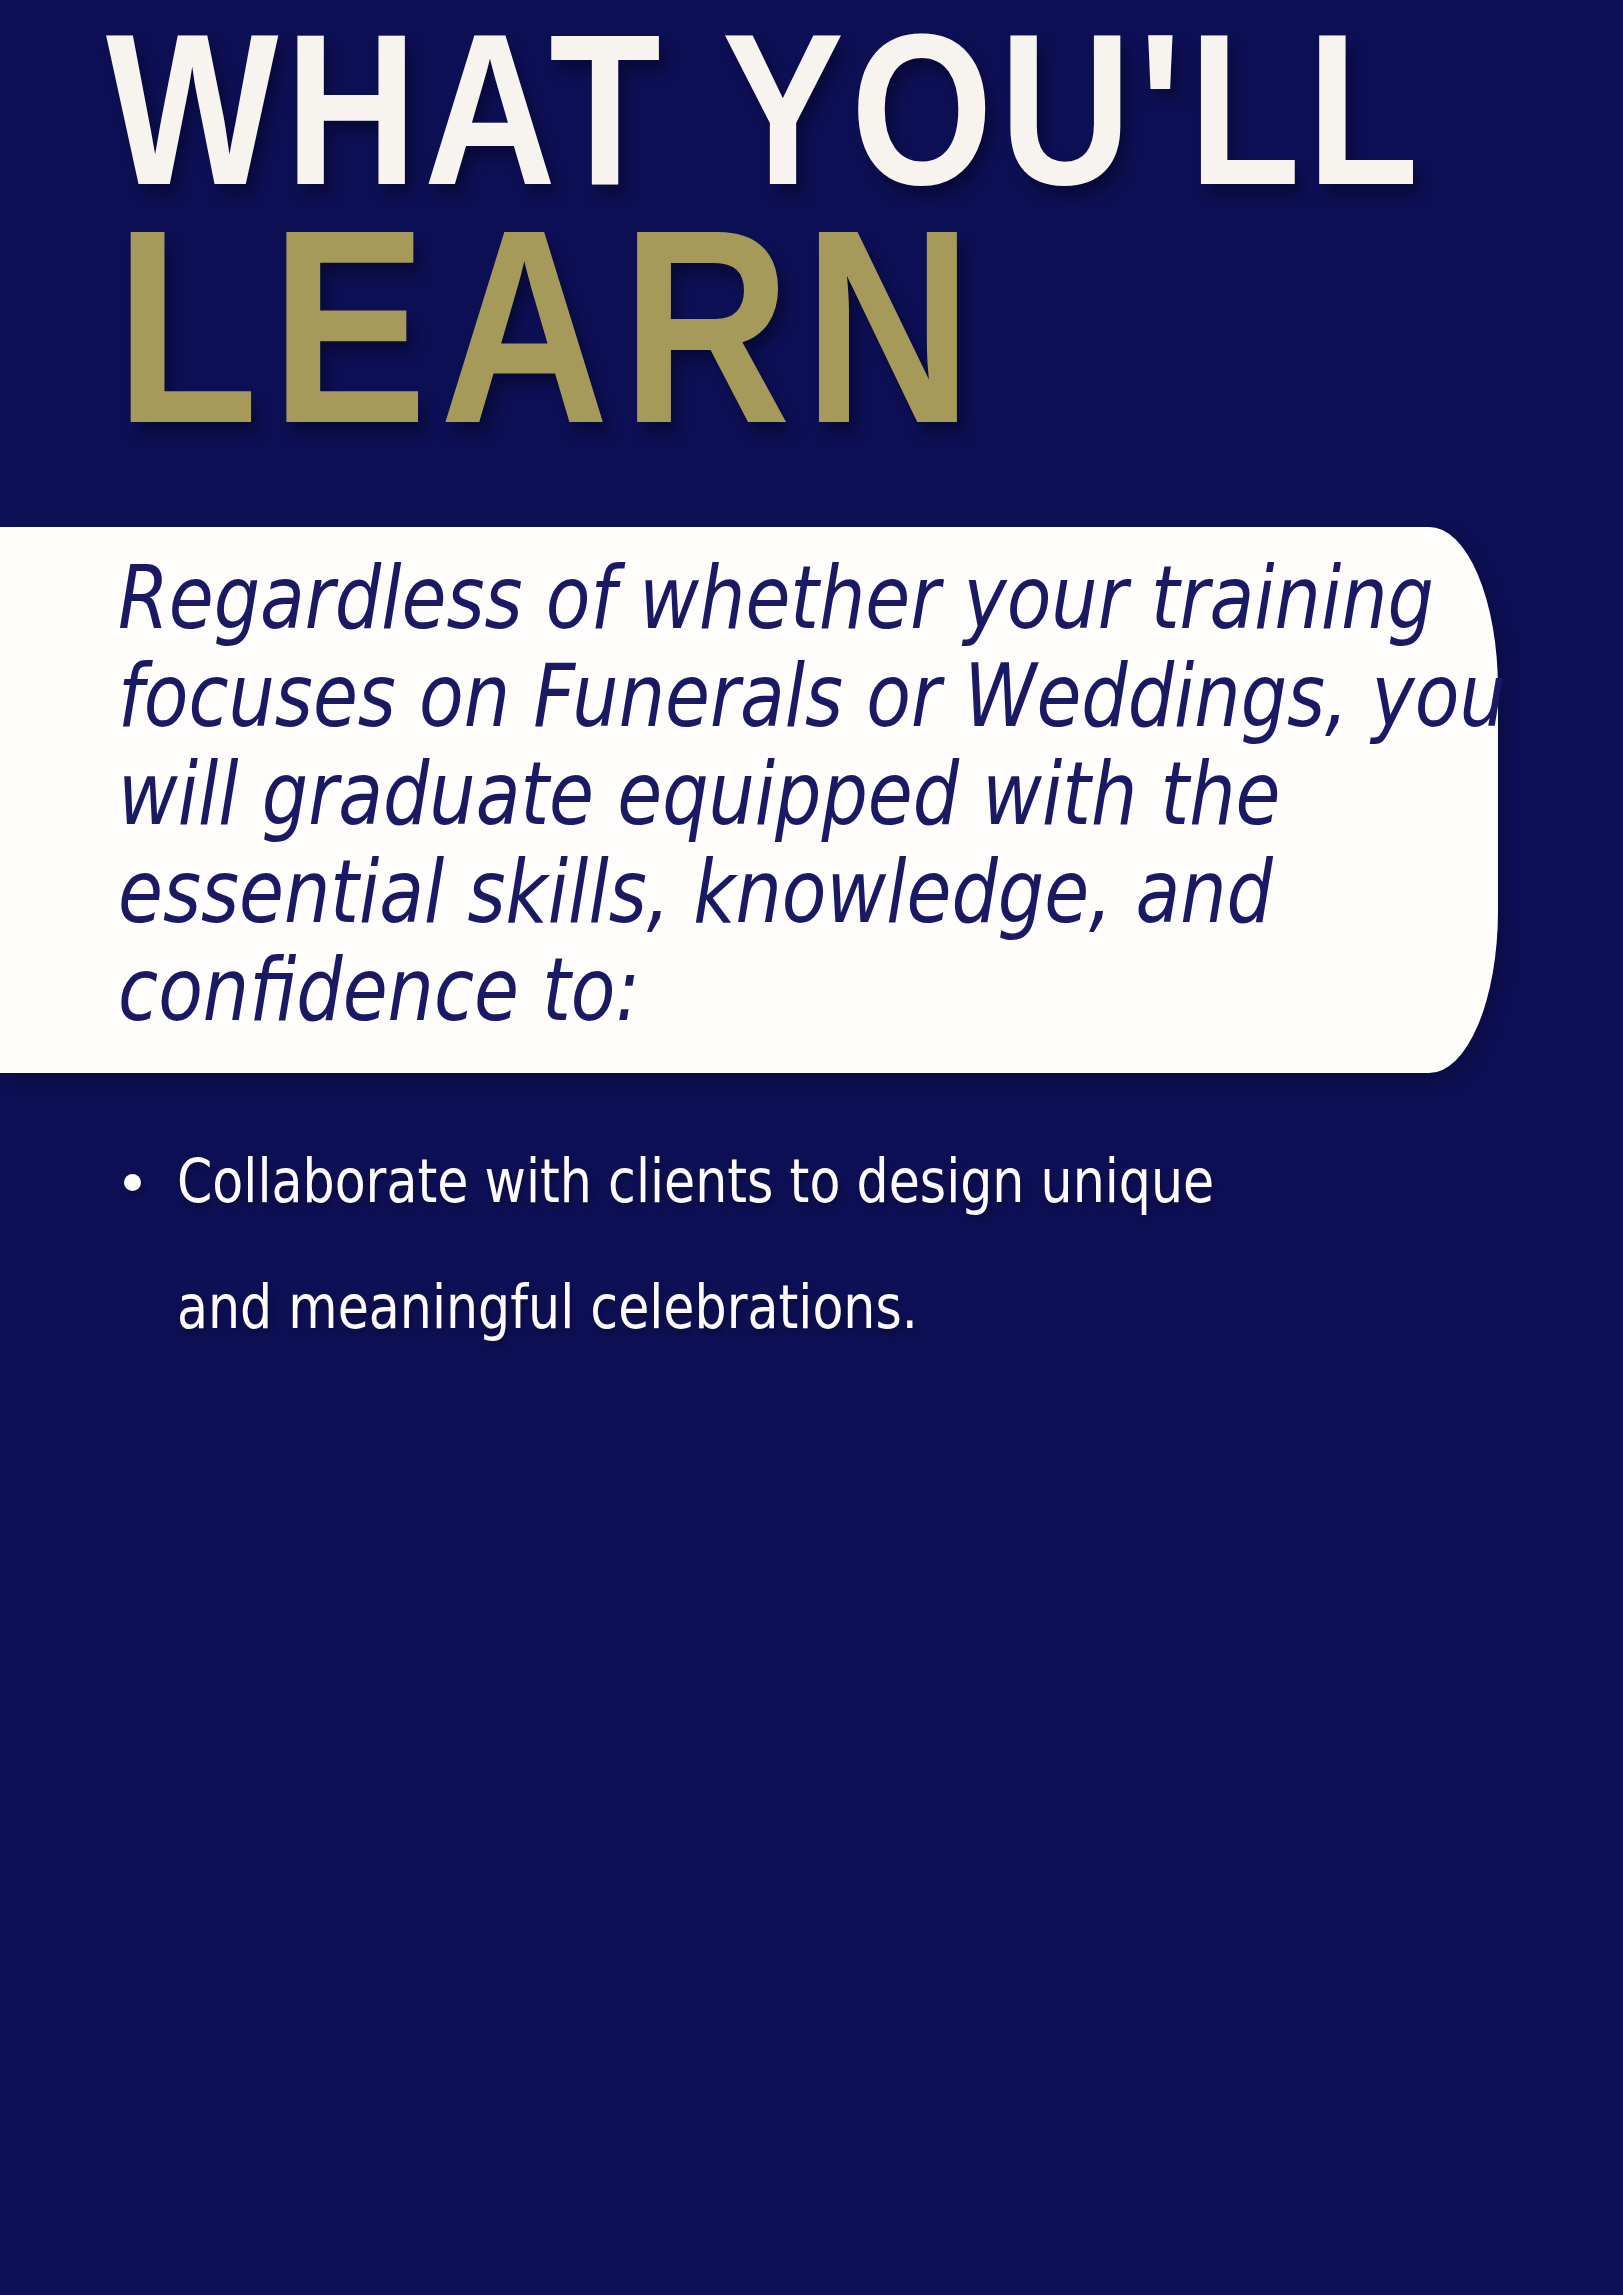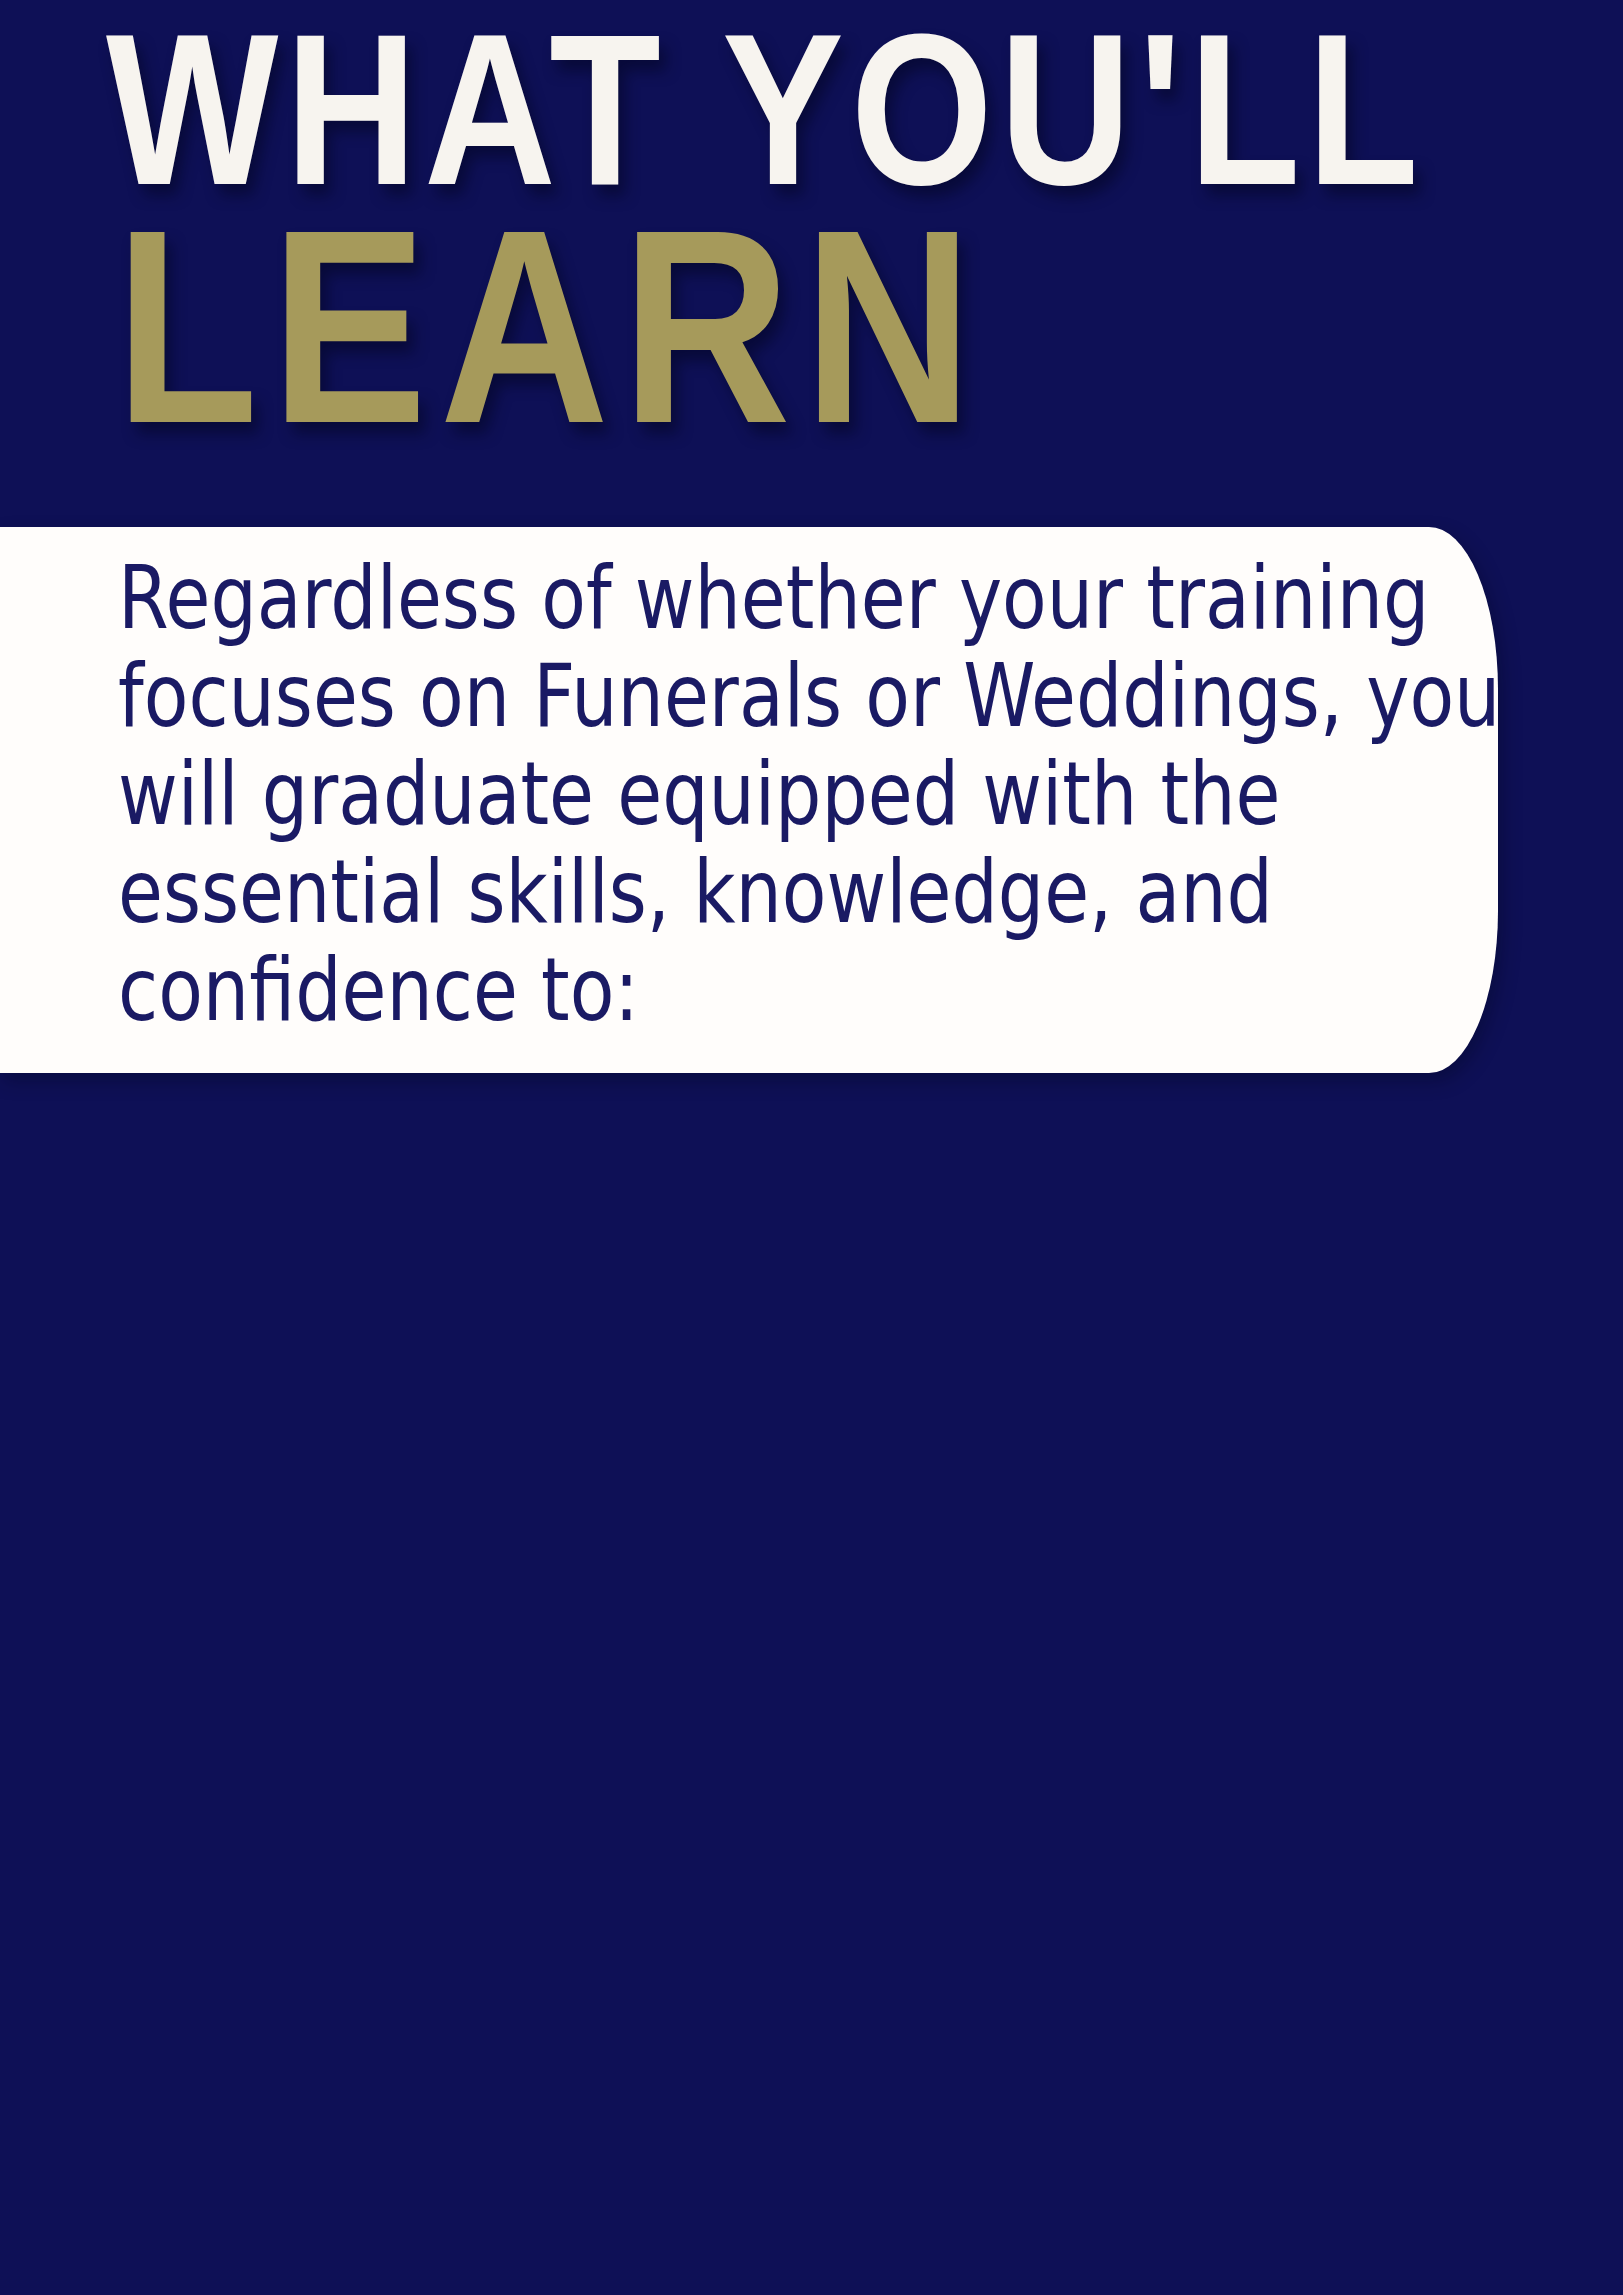--- a/index.html
+++ b/index.html
@@ -51,20 +51,21 @@
   
   .intro-panel {
     position: absolute;
     top: 527px;
     left: 0;
     width: 1498px;
     height: 546px;
     background: #fffdfb;
     border-radius: 0 69px 69px 0 / 0 162px 162px 0;
     box-shadow: 4.9px 8px 18px rgba(3, 5, 30, 0.35);
+    font-style: italic;
   }
   .intro-text {
     position: absolute;
     top: 22px;
     left: 118px;
   }
   .intro-line {
     margin: 0;
     font-size: 88px;
     line-height: 98px;
@@ -127,18 +128,23 @@
       <p class="intro-line">will graduate equipped with the</p>
       <p class="intro-line">essential skills, knowledge, and</p>
       <p class="intro-line">confidence to:</p>
     </div>
   </section>
 
   <ul class="bullet-list">
 
 
 
+    <li class="bullet-item">
+      <span class="bullet-dot"></span>
+      <span class="bullet-line">Collaborate with clients to design unique</span>
+      <span class="bullet-line">and meaningful celebrations.</span>
+    </li>
 
 
   </ul>
 
 </div>
 
 
 </body></html>

